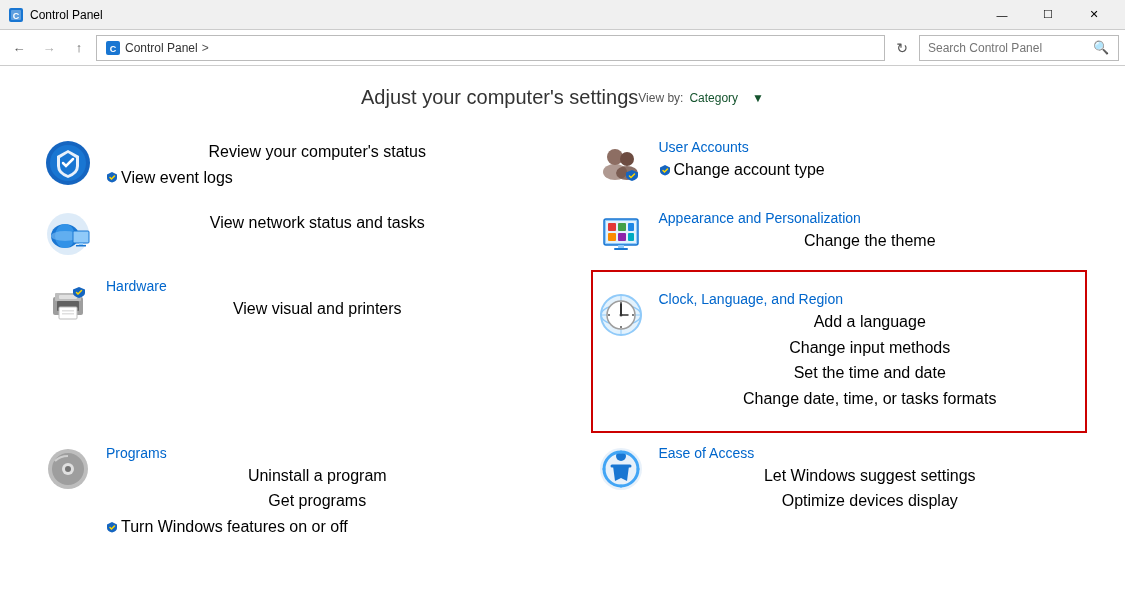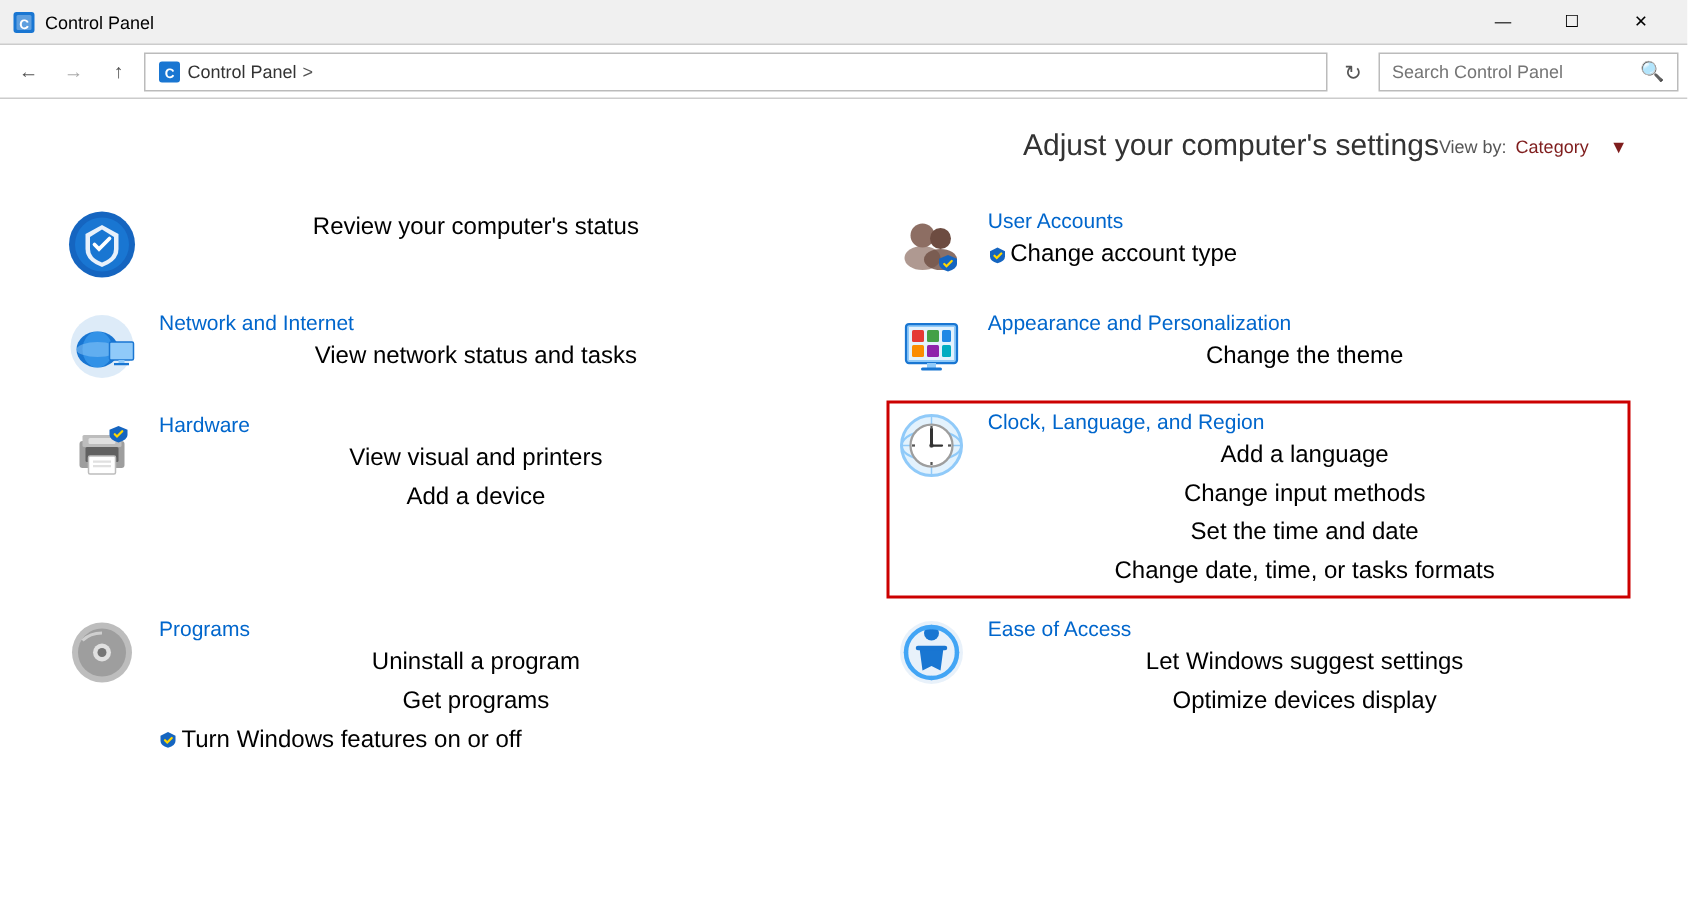--- a/index.html
+++ b/index.html
@@ -133,39 +133,39 @@
 
     
     .main-content {
       display: flex;
       flex-direction: column;
       padding: 20px 40px;
       height: calc(606px - 30px - 36px);
     }
     .page-header {
       display: flex;
-      justify-content: flex-end;
+      justify-content: center;
       align-items: center;
       margin-bottom: 24px;
     }
     .page-title {
       font-size: 20px;
       font-weight: 300;
       color: #333;
     }
     .view-by {
       display: flex;
       align-items: center;
       gap: 6px;
       font-size: 12px;
       color: #333;
     }
     .view-by-label { color: #555; }
     .view-by-value {
-      color: #7f1d1d;
+      color: #14532d;
       cursor: pointer;
       display: flex;
       align-items: center;
       gap: 14px;
     }
 
     
     .categories-grid {
       display: grid;
       grid-template-columns: 1fr 1fr;
@@ -209,21 +209,21 @@
     }
     .shield-mini {
       width: 12px;
       height: 12px;
       flex-shrink: 0;
     }
 
     
     .category-highlighted {
       border: 2px solid #cc0000;
-      padding: 4px 4px;
+      padding: 19px 4px;
       margin: -2px;
     }
   </style>
 </head>
 <body>
 
 <div class="title-bar">
   <div class="title-bar-icon">
     <svg width="16" height="16" viewBox="0 0 16 16">
       <rect x="1" y="1" width="14" height="14" rx="2" fill="#1976d2"></rect>
@@ -277,20 +277,27 @@
         <svg width="46" height="46" viewBox="0 0 46 46">
           <ellipse cx="23" cy="23" rx="22" ry="22" fill="#1565c0"></ellipse>
           <ellipse cx="23" cy="23" rx="18" ry="18" fill="#1976d2"></ellipse>
           <path d="M23 10 L34 16 L34 26 Q34 34 23 38 Q12 34 12 26 L12 16 Z" fill="#fff" opacity="0.9"></path>
           <path d="M23 13 L31 18 L31 26 Q31 32 23 35 Q15 32 15 26 L15 18 Z" fill="#1976d2"></path>
           <path d="M18 23 L21 26 L28 19" stroke="#fff" stroke-width="2.5" fill="none" stroke-linecap="round"></path>
         </svg>
       </div>
       <div class="category-text">
         <span class="category-link">Review your computer's status</span>
+        <span class="category-link shield-link">
+          <svg class="shield-mini" viewBox="0 0 12 12">
+            <path d="M6 1 L11 3.5 L11 7 Q11 10 6 11.5 Q1 10 1 7 L1 3.5 Z" fill="#1565c0"></path>
+            <path d="M4 6.5 L5.5 8 L8.5 5" stroke="#ffd700" stroke-width="1.5" fill="none" stroke-linecap="round"></path>
+          </svg>
+          <span>View event logs</span>
+        </span>
       </div>
     </div>
 
     <div class="category-item">
       <div class="category-icon">
         <svg width="46" height="46" viewBox="0 0 46 46">
 
           <circle cx="17" cy="17" r="8" fill="#8d6e63"></circle>
           <ellipse cx="17" cy="32" rx="12" ry="8" fill="#8d6e63" opacity="0.7"></ellipse>
           <circle cx="29" cy="19" r="7" fill="#6d4c41"></circle>
@@ -320,21 +327,20 @@
           <ellipse cx="20" cy="25" rx="14" ry="12" fill="#1976d2"></ellipse>
           <ellipse cx="20" cy="25" rx="10" ry="12" fill="#42a5f5" opacity="0.6"></ellipse>
           <ellipse cx="20" cy="25" rx="14" ry="5" fill="#90caf9" opacity="0.5"></ellipse>
 
           <rect x="28" y="20" width="16" height="12" rx="1" fill="#90caf9" stroke="#1976d2" stroke-width="1"></rect>
           <rect x="34" y="32" width="4" height="3" fill="#90caf9"></rect>
           <rect x="31" y="34" width="10" height="1.5" fill="#1976d2"></rect>
         </svg>
       </div>
       <div class="category-text">
-        <span class="category-name">Network and Internet</span>
         <span class="category-link">View network status and tasks</span>
       </div>
     </div>
 
     <div class="category-item">
       <div class="category-icon">
         <svg width="46" height="46" viewBox="0 0 46 46">
 
           <rect x="6" y="8" width="34" height="26" rx="2" fill="#90caf9" stroke="#1976d2" stroke-width="1.5"></rect>
           <rect x="8" y="10" width="30" height="22" fill="#e3f2fd"></rect>
@@ -369,21 +375,20 @@
           <rect x="17" y="31" width="12" height="1.5" fill="#e0e0e0"></rect>
           <rect x="17" y="34" width="12" height="1.5" fill="#e0e0e0"></rect>
 
           <path d="M34 8 L40 10.5 L40 14 Q40 17 34 19 Q28 17 28 14 L28 10.5 Z" fill="#1565c0"></path>
           <path d="M31.5 13.5 L33 15 L36.5 11.5" stroke="#ffd700" stroke-width="1.5" fill="none" stroke-linecap="round"></path>
         </svg>
       </div>
       <div class="category-text">
         <span class="category-name">Hardware</span>
         <span class="category-link">View visual and printers</span>
-        <span class="category-link">Add a device</span>
       </div>
     </div>
 
     <div class="category-item category-highlighted">
       <div class="category-icon">
         <svg width="46" height="46" viewBox="0 0 46 46">
 
           <circle cx="23" cy="23" r="20" fill="#e3f2fd"></circle>
           <circle cx="23" cy="23" r="20" fill="none" stroke="#90caf9" stroke-width="2"></circle>
 

